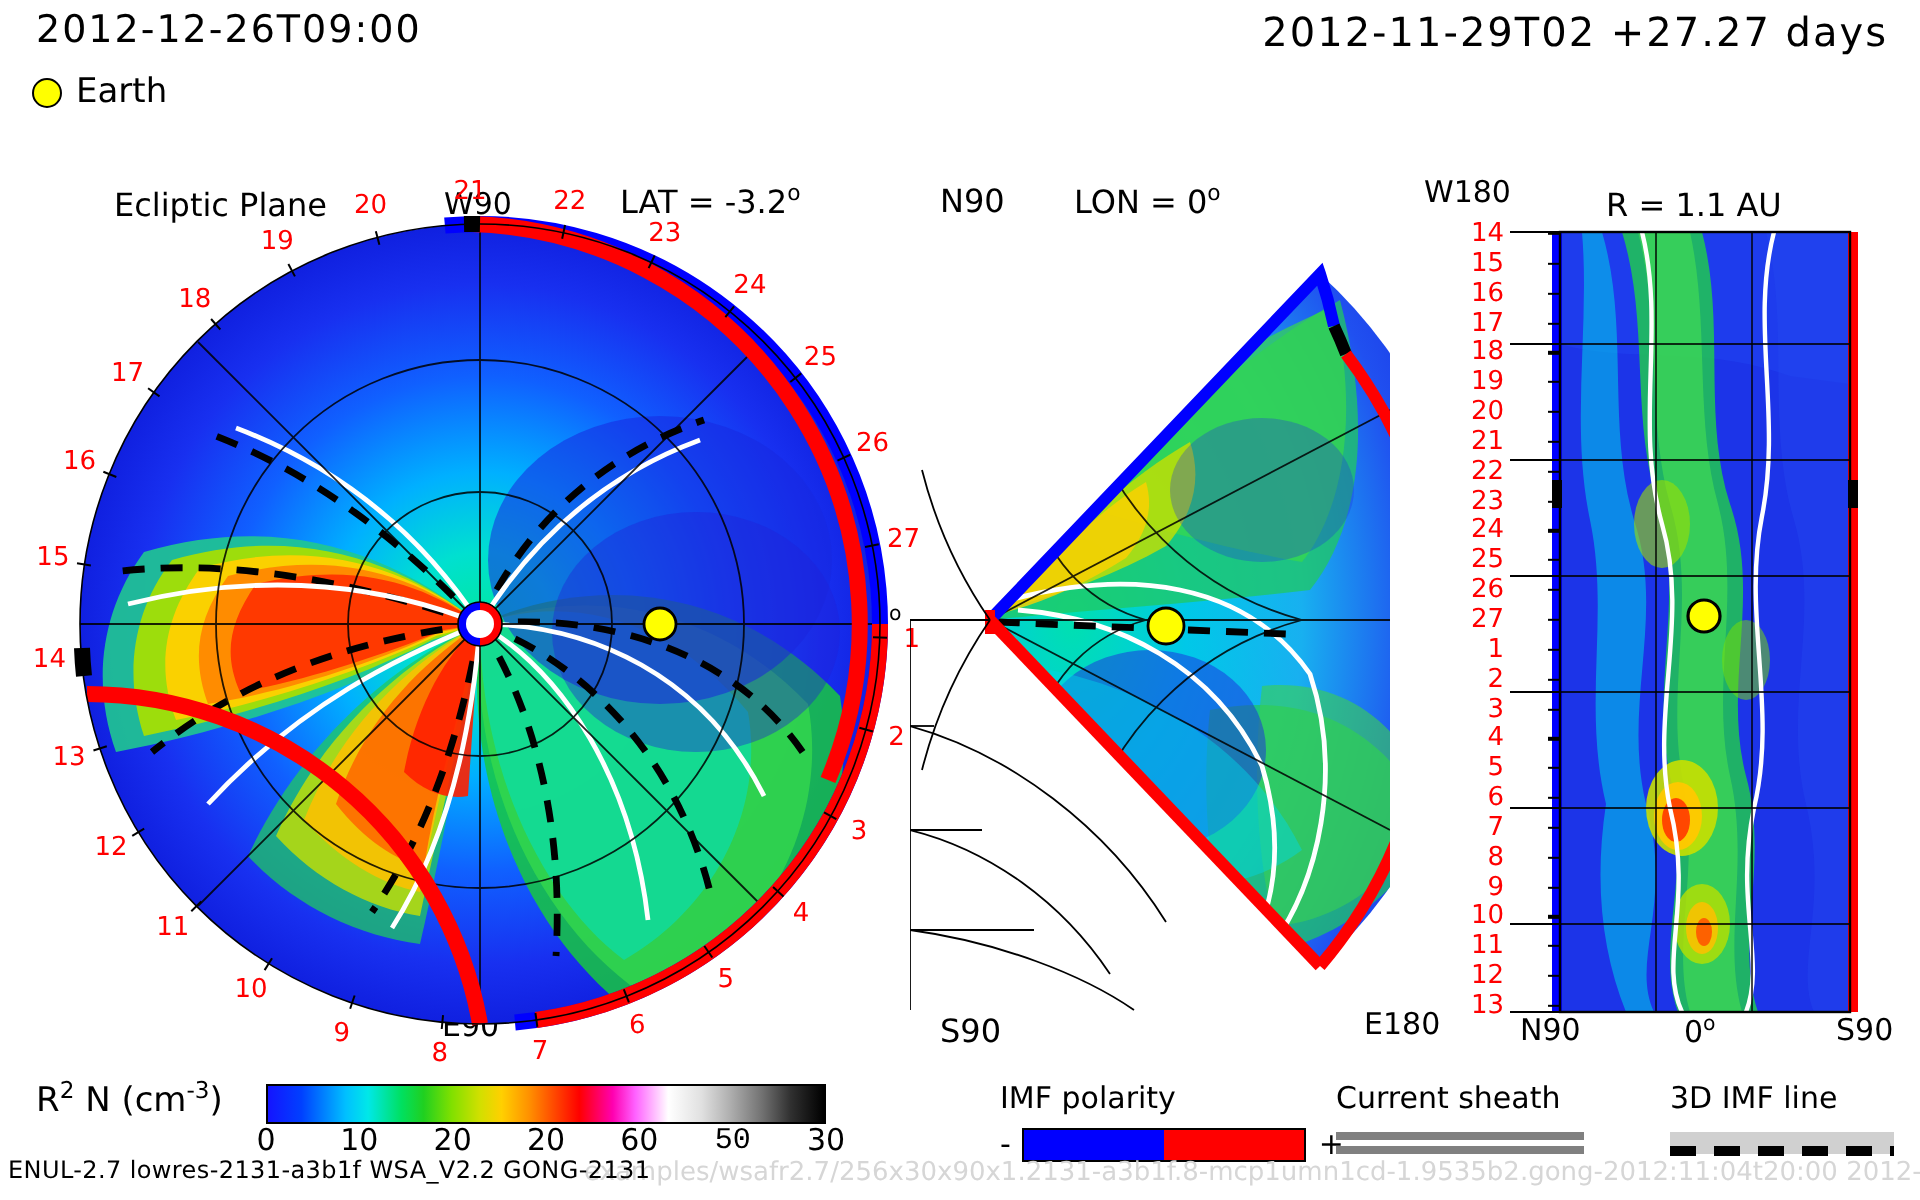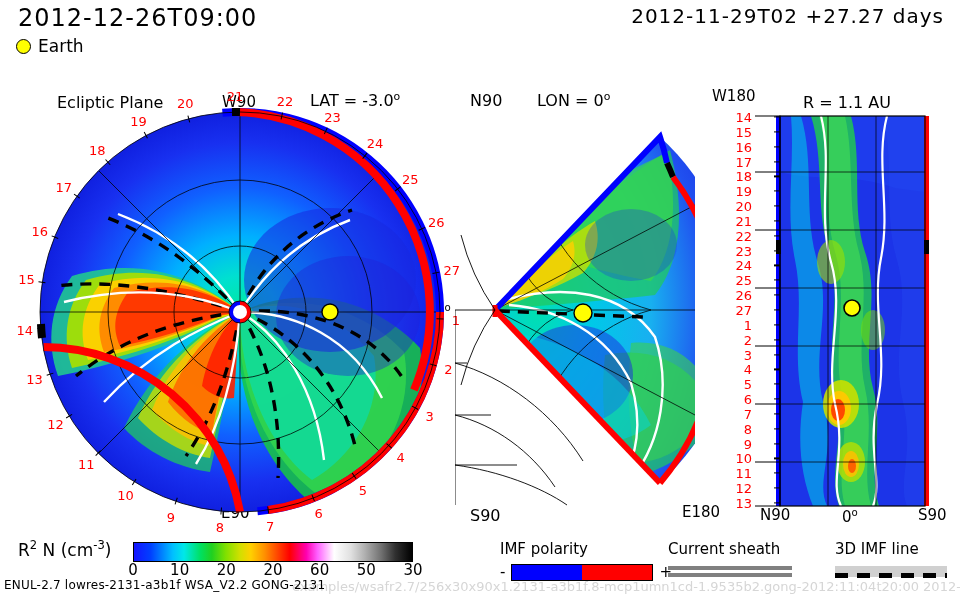--- a/index.html
+++ b/index.html
@@ -1,20 +1,20 @@
 <!DOCTYPE html>
 <html><head>
 <meta charset="utf-8">
 <style>
   html,body{margin:0;padding:0;background:#ffffff;}
   body{width:960px;height:600px;position:relative;overflow:hidden;
        font-family:"DejaVu Sans",sans-serif;color:#000;}
   .abs{position:absolute;}
   .txt{white-space:nowrap;line-height:1;}
-  #title-date{left:18px;top:6px;font-size:24px;letter-spacing:1px;}
+  #title-date{left:18px;top:6px;font-size:19px;letter-spacing:1px;}
   #fc-date{right:16px;top:6px;font-size:20px;letter-spacing:1px;}
   #earth-legend{left:16px;top:38px;font-size:17px;display:flex;align-items:center;gap:7px;}
   .earth-dot{width:13px;height:13px;border-radius:50%;background:#ffff00;border:1.5px solid #000;display:inline-block;}
   .panel-title{font-size:16px;}
   .redlbl{color:#ff0000;font-size:13px;}
   .blklbl{color:#000;font-size:15px;}
   
   #cbar-wrap{left:133px;top:542px;width:280px;height:20px;border:1px solid #000;box-sizing:border-box;}
   #cbar{width:100%;height:100%;
      background:linear-gradient(to right,
@@ -36,21 +36,21 @@
 <body>
 
 <div class="abs txt" id="title-date">2012-12-26T09:00</div>
 <div class="abs txt" id="fc-date">2012-11-29T02 +27.27 days</div>
 <div class="abs" id="earth-legend">
   <span class="earth-dot"></span>
   <span class="txt">Earth</span>
 </div>
 
 <div class="abs txt panel-title" style="left:57px;top:95px;">Ecliptic Plane</div>
-<div class="abs txt panel-title" style="left:310px;top:92px;"><span>LAT = -3.0</span><sup>o</sup></div>
+<div class="abs txt panel-title" style="left:310px;top:92px;"><span>LAT = -3.2</span><sup>o</sup></div>
 <div class="abs txt blklbl" style="left:222px;top:95px;">W90</div>
 <div class="abs txt blklbl" style="left:221px;top:506px;">E90</div>
 <div class="abs txt blklbl" style="left:435px;top:303px;"><span>0</span><sup>o</sup></div>
 
 <svg class="abs" style="left:0;top:80px;" width="460" height="450">
   <defs>
     <clipPath id="discClip">
         <circle cx="240" cy="232" r="200"></circle>
       </clipPath>
     <radialGradient id="eclBase" cx="50%" cy="50%" r="50%">
@@ -439,21 +439,21 @@
 </div>
 <div class="abs" id="cbar-wrap">
     <div id="cbar"></div>
   </div>
 <div id="cbar-ticks">
     <div class="cbtick txt" style="left: 133px;">0</div>
     <div class="cbtick txt" style="left: 179.667px;">10</div>
     <div class="cbtick txt" style="left: 226.333px;">20</div>
     <div class="cbtick txt" style="left: 273px;">20</div>
     <div class="cbtick txt" style="left: 319.667px;">60</div>
-    <div class="cbtick txt" style="left: 366.333px;">50</div>
+    <div class="cbtick txt" style="left: 366.333px; font-family: Liberation Mono, monospace;">50</div>
     <div class="cbtick txt" style="left: 413px;">30</div>
   </div>
 
 <div class="abs" style="left:500px;top:542px;">
   <div class="txt lg-title">IMF polarity</div>
   <div style="display:flex;align-items:center;gap:6px;margin-top:7px;">
     <span class="txt" style="font-size:15px;">-</span>
     <span class="pol-bar">
       <i style="background:#0000ff"></i>
         <i style="background:#ff0000"></i>

